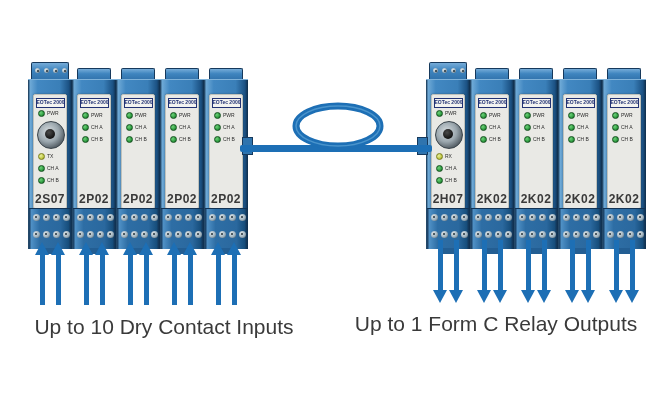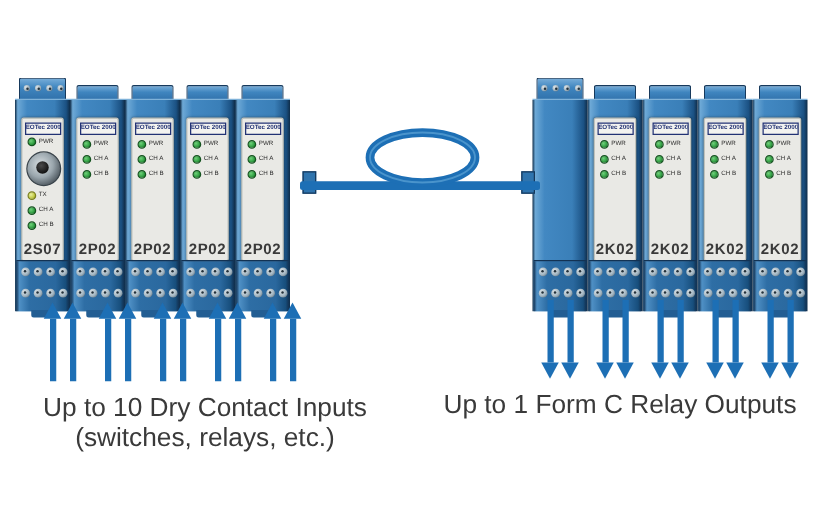--- a/index.html
+++ b/index.html
@@ -52,21 +52,21 @@
   .caption{position:absolute;color:#3a3a3a;text-align:center;}
   #fiber-note{left:240px;top:162px;width:195px;font-size:17px;line-height:22px;}
   #left-caption{left:0;top:315px;width:328px;font-size:21px;line-height:24px;}
   #right-caption{left:332px;top:312px;width:328px;font-size:21px;line-height:24px;}
 </style>
 </head>
 <body>
 
 <div id="stage">
 
-  <div class="module-group" id="left-modules" style="left:12px;">
+  <div class="module-group" id="left-modules" style="left:28px;">
       <div class="module" style="left: 0px;">
         <div class="m-top-tab fiber">
           <span class="screw small" style="left: 3px; top: 5px;"></span>
           <span class="screw small" style="left: 12px; top: 5px;"></span>
           <span class="screw small" style="left: 21px; top: 5px;"></span>
           <span class="screw small" style="left: 30px; top: 5px;"></span>
         </div>
         <div class="m-body"></div>
         <div class="m-face">
           <div class="m-logo">EOTec 2000</div>
@@ -228,20 +228,41 @@
     </div>
   <div class="module-group" id="right-modules" style="left:426px;">
       <div class="module" style="left: 0px;">
         <div class="m-top-tab fiber">
           <span class="screw small" style="left: 3px; top: 5px;"></span>
           <span class="screw small" style="left: 12px; top: 5px;"></span>
           <span class="screw small" style="left: 21px; top: 5px;"></span>
           <span class="screw small" style="left: 30px; top: 5px;"></span>
         </div>
         <div class="m-body"></div>
+        <div class="m-face">
+          <div class="m-logo">EOTec 2000</div>
+          <div class="led-row" style="top: 15px;">
+            <span class="led green"></span>
+            <span class="led-label">PWR</span>
+          </div>
+          <div class="m-connector"></div>
+          <div class="led-row" style="top: 58px;">
+            <span class="led yellow"></span>
+            <span class="led-label">RX</span>
+          </div>
+          <div class="led-row" style="top: 70px;">
+            <span class="led green"></span>
+            <span class="led-label">CH A</span>
+          </div>
+          <div class="led-row" style="top: 82px;">
+            <span class="led green"></span>
+            <span class="led-label">CH B</span>
+          </div>
+          <div class="m-model">2H07</div>
+        </div>
         <div class="m-term">
           <span class="screw" style="left: 4px; top: 5px;"></span>
           <span class="screw" style="left: 4px; top: 22px;"></span>
           <span class="screw" style="left: 14px; top: 5px;"></span>
           <span class="screw" style="left: 14px; top: 22px;"></span>
           <span class="screw" style="left: 24px; top: 5px;"></span>
           <span class="screw" style="left: 24px; top: 22px;"></span>
           <span class="screw" style="left: 34px; top: 5px;"></span>
           <span class="screw" style="left: 34px; top: 22px;"></span>
         </div>
@@ -376,21 +397,20 @@
   <div class="fiber-tab" style="left:242px;top:137px;"></div>
   <div class="fiber-tab" style="left:417px;top:137px;"></div>
   <svg id="fiber-svg" width="192" height="60" viewBox="0 0 192 60" style="position:absolute;left:240px;top:97px;">
     <rect x="0" y="48" width="192" height="7" rx="2" fill="#1d6fb5"></rect>
     <ellipse cx="98" cy="29" rx="42" ry="20" fill="none" stroke="#1d6fb5" stroke-width="7"></ellipse>
     <ellipse cx="98" cy="29" rx="42" ry="20" fill="none" stroke="#4a94cc" stroke-width="1.5"></ellipse>
   </svg>
 
   <div class="caption" id="left-caption">
     <div>Up to 10 Dry Contact Inputs</div>
-    <div>(switches, relays, etc.)</div>
   </div>
   <div class="caption" id="right-caption">
     <div>Up to 1 Form C Relay Outputs</div>
   </div>
 
 <div class="arrow up" style="left: 34.5px; top: 242px;">
       <span class="head"></span>
       <span class="shaft"></span>
     </div>
     <div class="arrow up" style="left: 50.5px; top: 242px;">

